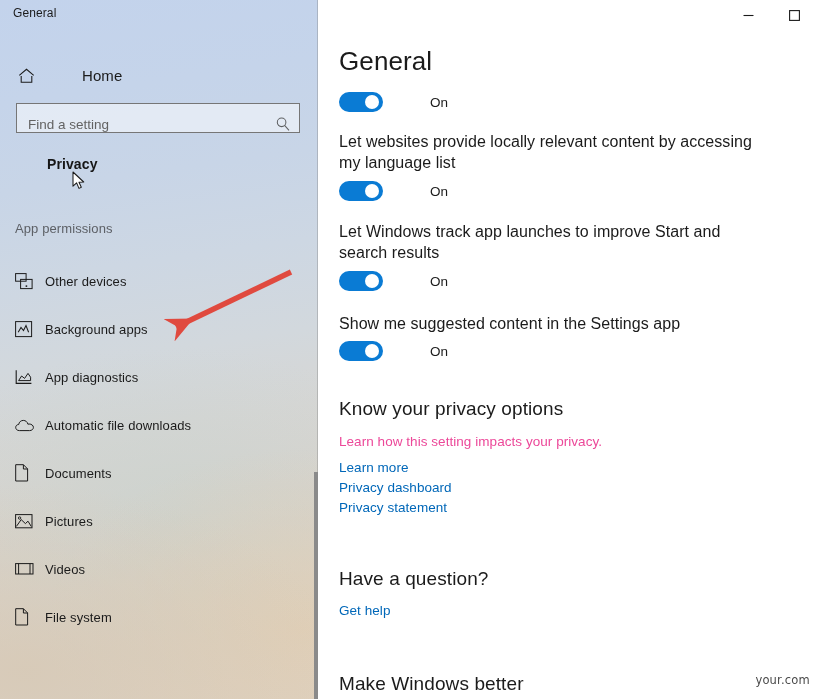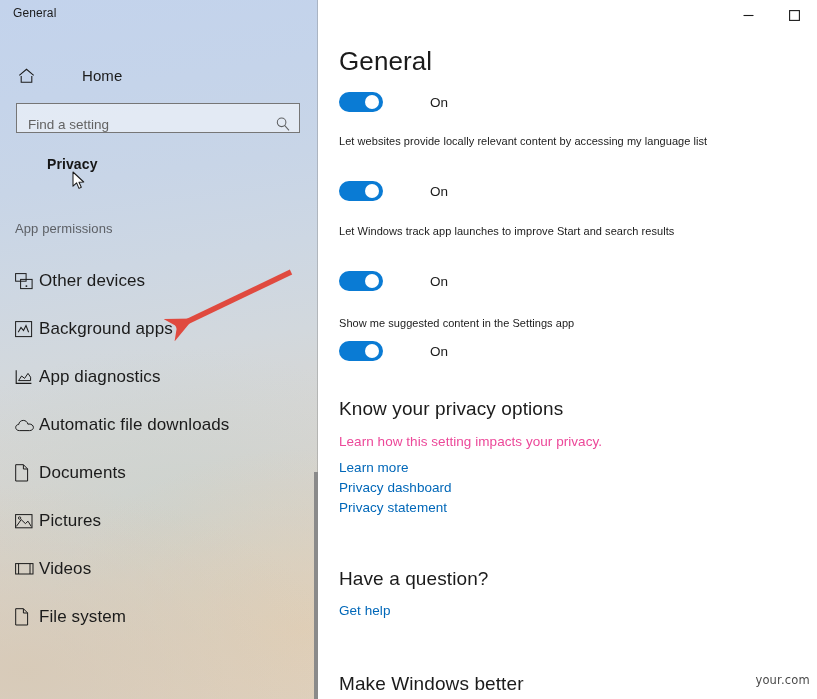--- a/index.html
+++ b/index.html
@@ -123,23 +123,23 @@
   .nav-item .ic {
     width: 24px;
     height: 20px;
     flex: 0 0 24px;
     display: flex;
     align-items: center;
     justify-content: flex-start;
     margin-left: 3px;
   }
   .nav-item .lbl {
-    font-size: 17px;
-    color: #1b1b1b;
-    margin-left: 0;
+    font-size: 13px;
+    color: #1b1b1b;
+    margin-left: 6px;
     letter-spacing: 0.1px;
     white-space: nowrap;
   }
 
   .sb-track {
     position: absolute;
     right: 0px;
     top: 0;
     width: 4px;
     height: 699px;
@@ -205,21 +205,21 @@
     font-size: 19px;
     font-weight: normal;
     color: #1b1b1b;
     letter-spacing: 0.1px;
   }
 
   .desc {
     position: absolute;
     left: 13px;
     width: 420px;
-    font-size: 11px;
+    font-size: 16px;
     line-height: 21px;
     color: #1b1b1b;
     letter-spacing: 0.05px;
   }
   .subtle {
     position: absolute;
     left: 13px;
     font-size: 13.5px;
     color: #ec4899;
     letter-spacing: 0.05px;

